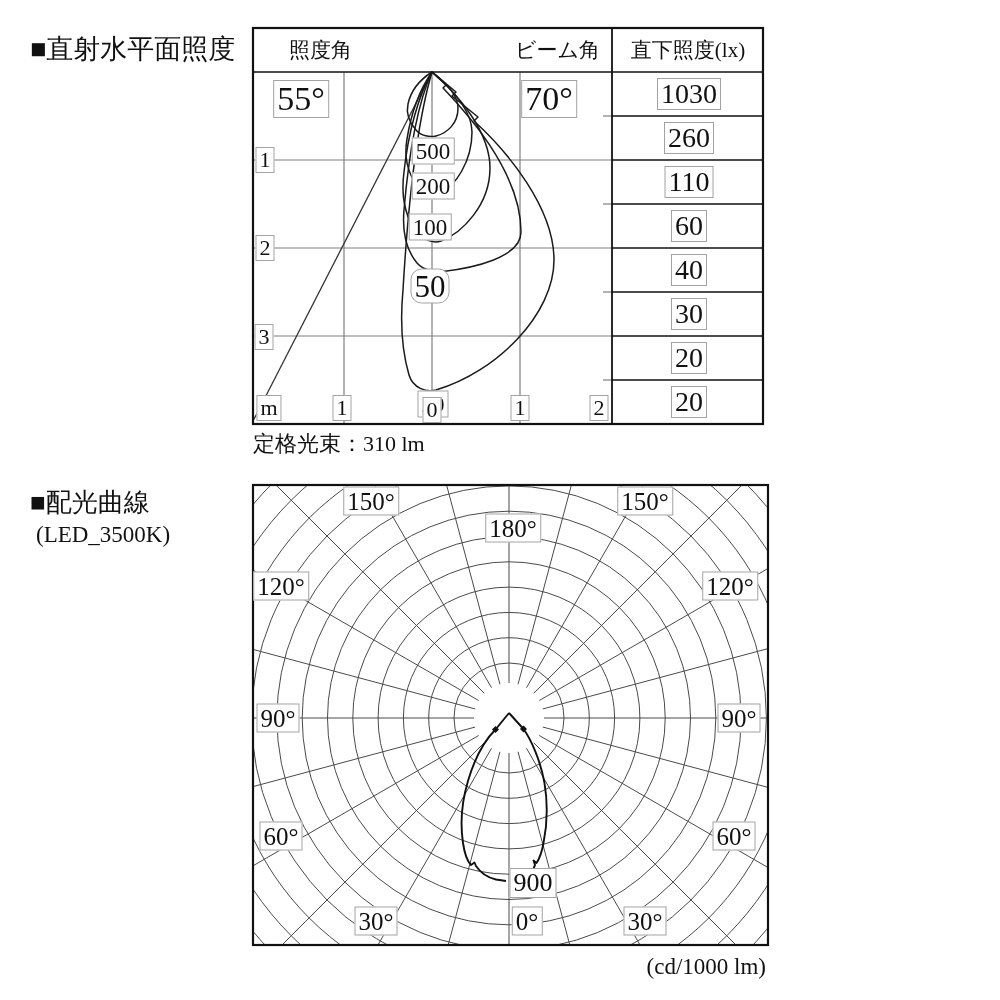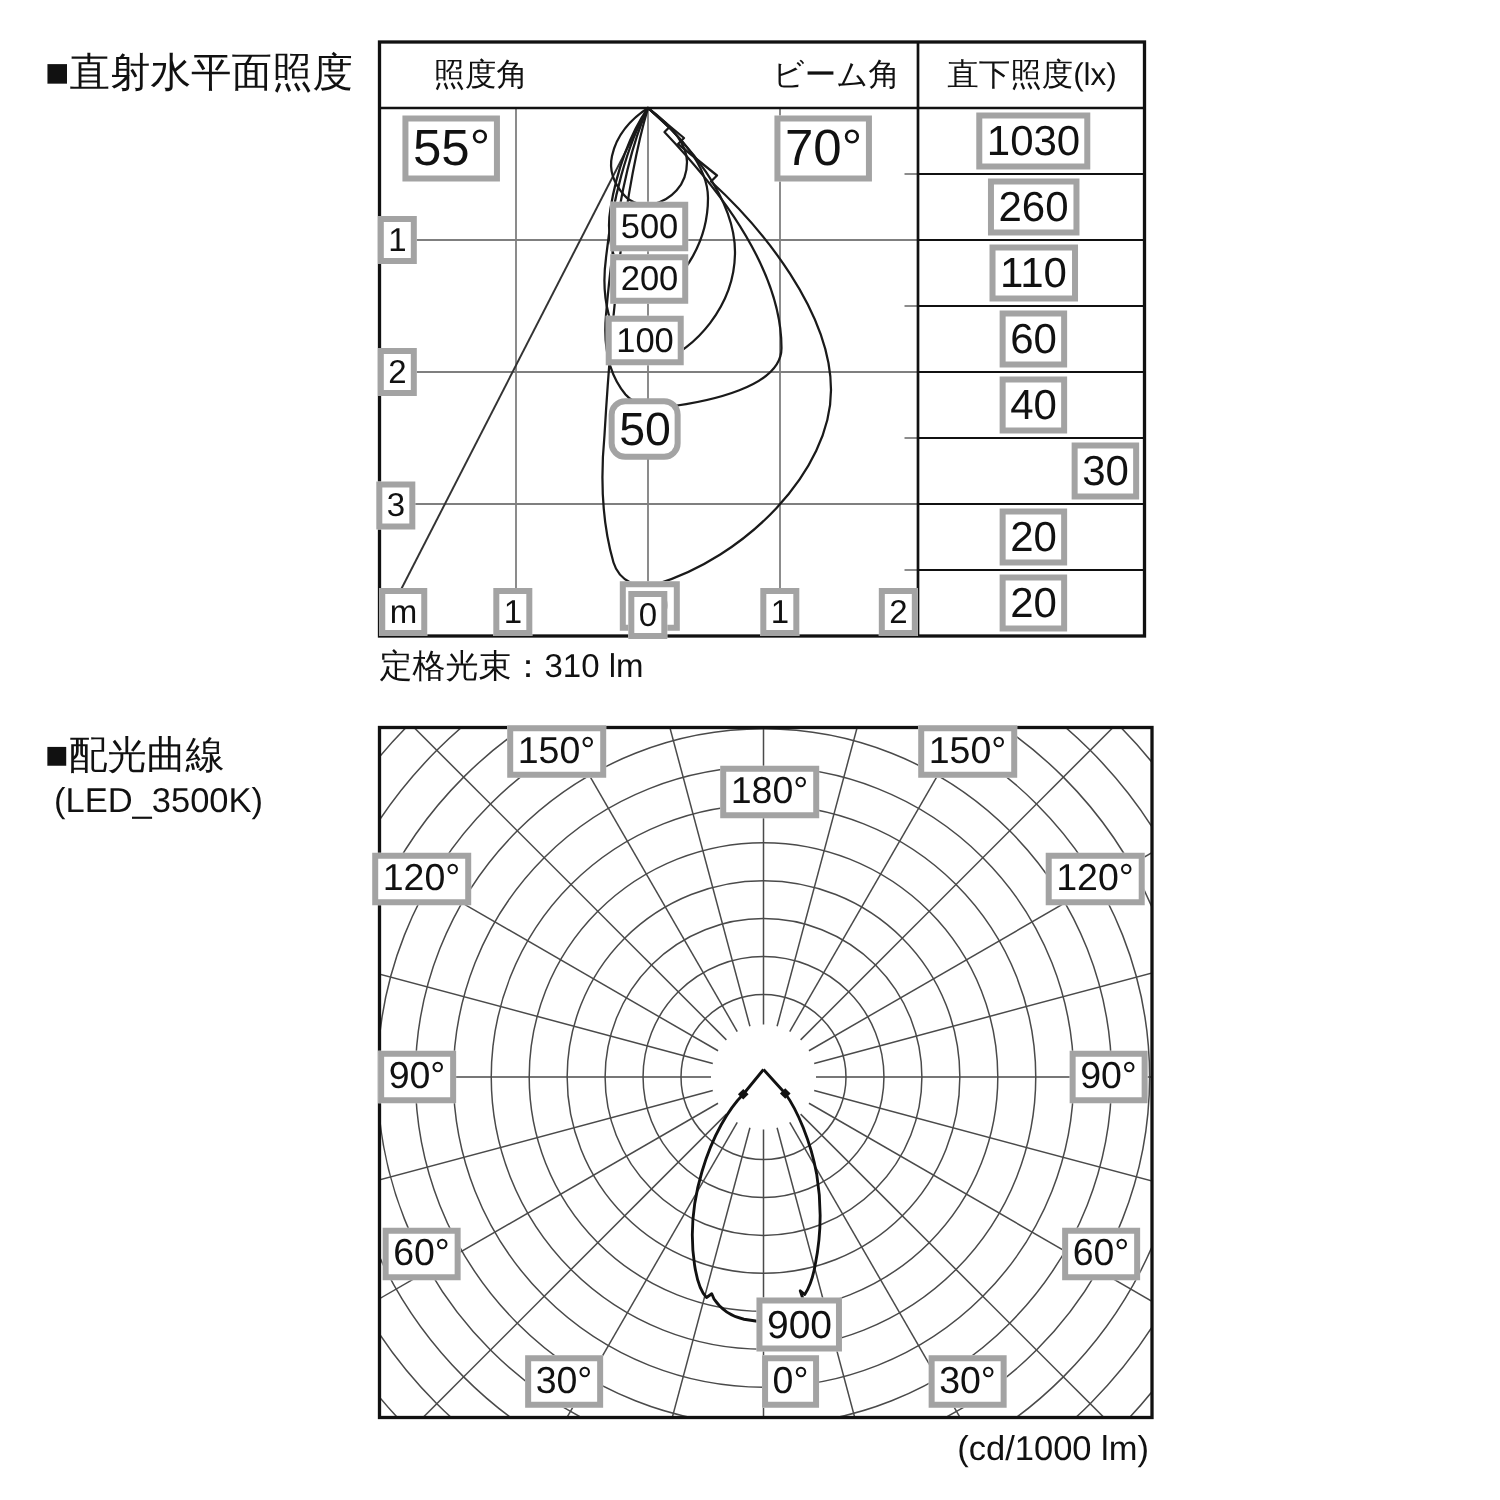--- a/index.html
+++ b/index.html
@@ -1,19 +1,19 @@
 <!DOCTYPE html>
 <html><head>
 <meta charset="utf-8">
 <style>
   html,body{margin:0;padding:0;background:#fff;}
   .page{position:relative;width:908px;height:1000px;background:#ffffff;overflow:hidden;
-        font-family:Liberation Sans, sans-serif;color:#111;}
+        font-family:Liberation Serif, serif;color:#111;}
   .chart-svg{position:absolute;left:0;top:0;}
-  .lbl{position:absolute;background:#ffffff;border:4px solid #a3a3a3;line-height:1;
+  .lbl{position:absolute;background:#ffffff;border:1px solid #a3a3a3;line-height:1;
        padding:1px 3px;transform:translate(-50%,-50%);color:#111;white-space:nowrap;}
   .plain{position:absolute;background:transparent;border:none;line-height:1;
          color:#111;white-space:nowrap;transform:translate(0,-50%);}
   .rj{transform:translate(-100%,-50%);}
   .ctr{transform:translate(-50%,-50%);}
 </style>
 </head>
 <body>
 
 <div class="page">
@@ -125,21 +125,21 @@
   <div class="lbl" style="left:342px;top:408px;font-size:22px;z-index:3;">1</div>
   <div class="lbl" style="left:432px;top:410px;font-size:22px;z-index:3;">0</div>
   <div class="lbl" style="left:520px;top:408px;font-size:22px;z-index:3;">1</div>
   <div class="lbl" style="left:599px;top:408px;font-size:22px;z-index:3;">2</div>
 
   <div class="lbl" style="left:689px;top:94px;font-size:28px;">1030</div>
   <div class="lbl" style="left:689px;top:138px;font-size:28px;">260</div>
   <div class="lbl" style="left:689px;top:182px;font-size:28px;">110</div>
   <div class="lbl" style="left:689px;top:226px;font-size:28px;">60</div>
   <div class="lbl" style="left:689px;top:270px;font-size:28px;">40</div>
-  <div class="lbl" style="left:689px;top:314px;font-size:28px;margin-left:48px;">30</div>
+  <div class="lbl" style="left:689px;top:314px;font-size:28px;">30</div>
   <div class="lbl" style="left:689px;top:358px;font-size:28px;">20</div>
   <div class="lbl" style="left:689px;top:402px;font-size:28px;">20</div>
 
   <div class="plain" style="left:253px;top:444px;font-size:22px;">定格光束：310 lm</div>
 
   <div class="plain" style="left:30px;top:503px;font-size:26px;">■配光曲線</div>
   <div class="plain" style="left:36px;top:534px;font-size:23px;">(LED_3500K)</div>
 
   <div class="lbl" style="left:513px;top:501px;font-size:25px;margin-top:27px;">180°</div>
   <div class="lbl" style="left:371px;top:501px;font-size:25px;">150°</div>

